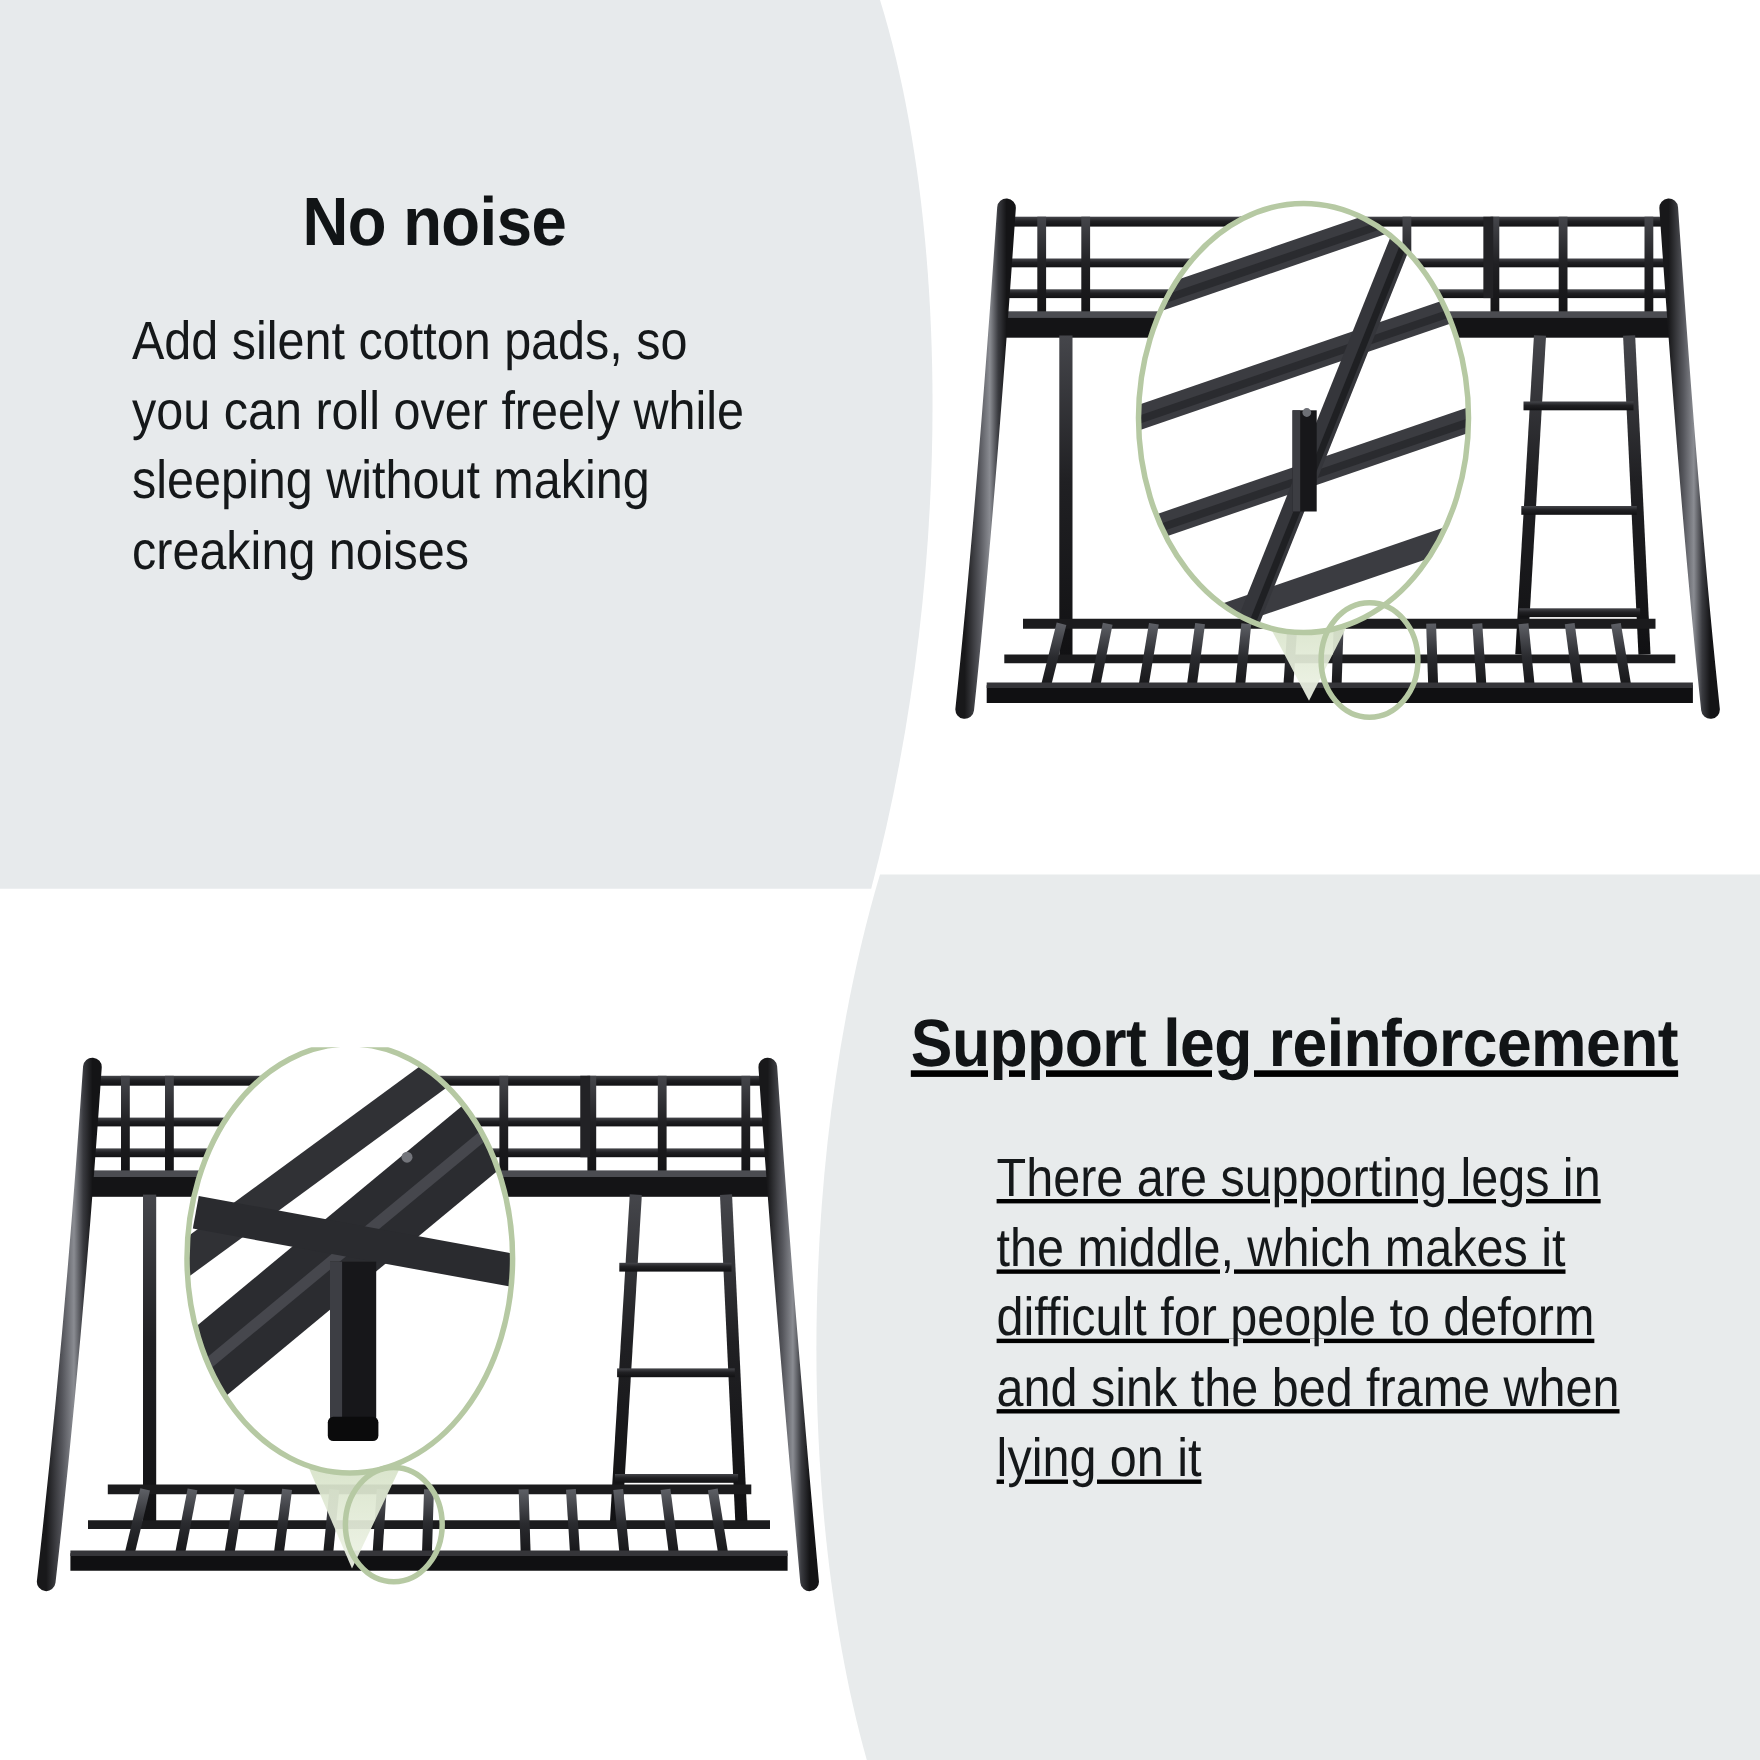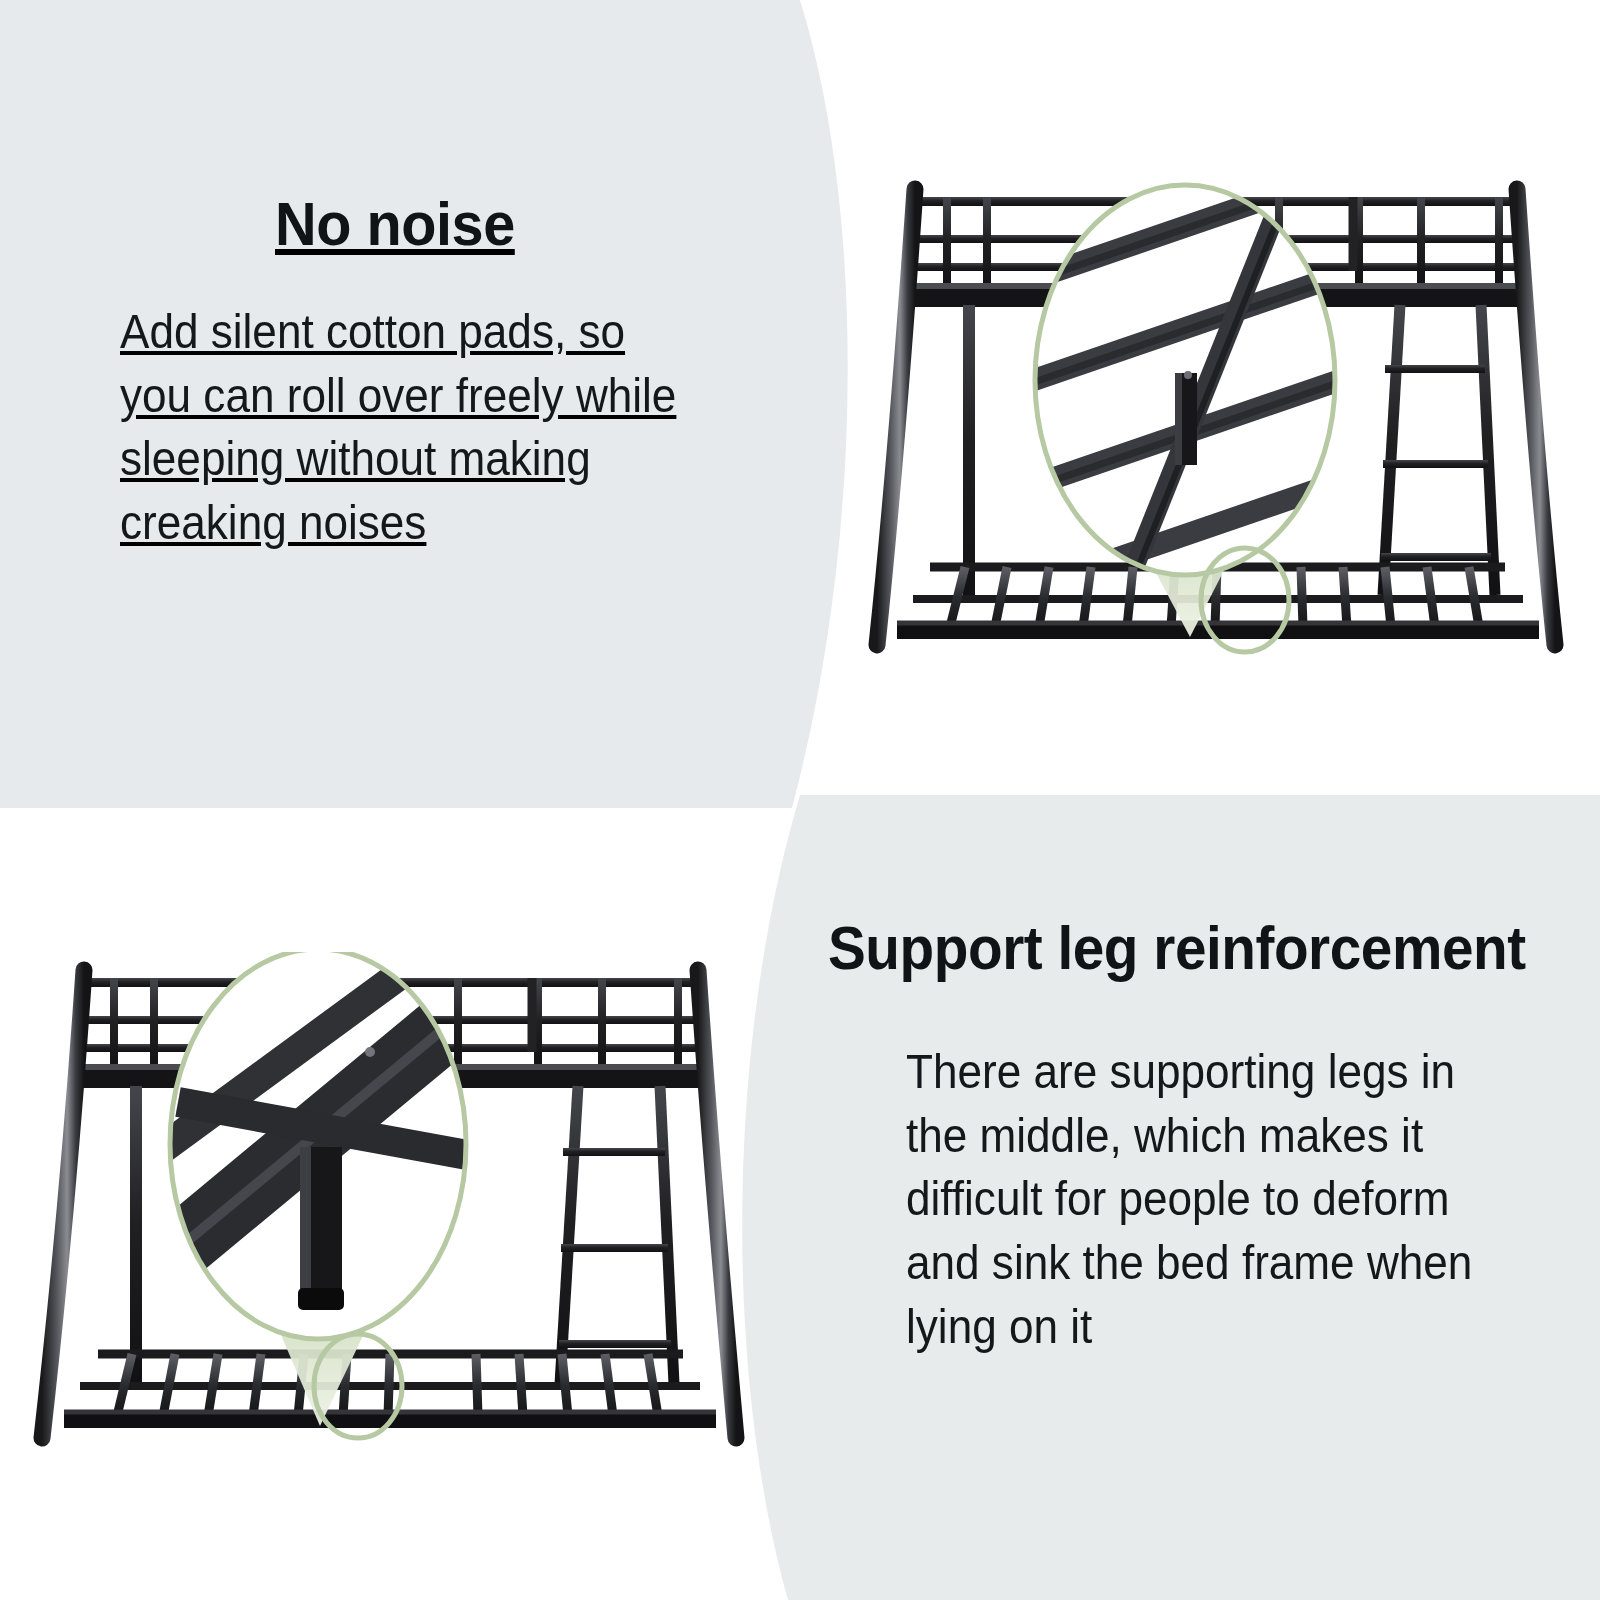--- a/index.html
+++ b/index.html
@@ -39,29 +39,29 @@
     white-space: nowrap;
     transform: scaleX(0.93);
   }
   .body-copy {
     color: #15181a;
     line-height: 1.30;
     font-weight: 400;
     transform: scaleX(0.90);
   }
 
-  #tl-text { left: 120px; top: 191px; width: 640px; text-decoration: underline; }
+  #tl-text { left: 120px; top: 170px; width: 640px; }
   #tl-text .title { font-size: 62px; transform-origin: left top; margin-left: 155px; }
   #tl-text .body-copy {
     font-size: 49px;
     margin-top: 44px;
     transform-origin: left top;
   }
 
-  #br-text { left: 828px; top: 916px; width: 730px; }
+  #br-text { left: 828px; top: 916px; width: 730px; text-decoration: underline; }
   #br-text .title {
     font-size: 61px;
     transform-origin: left top;
     text-align: left;
   }
   #br-text .body-copy {
     font-size: 49px;
     margin-top: 60px;
     margin-left: 78px;
     transform-origin: left top;

